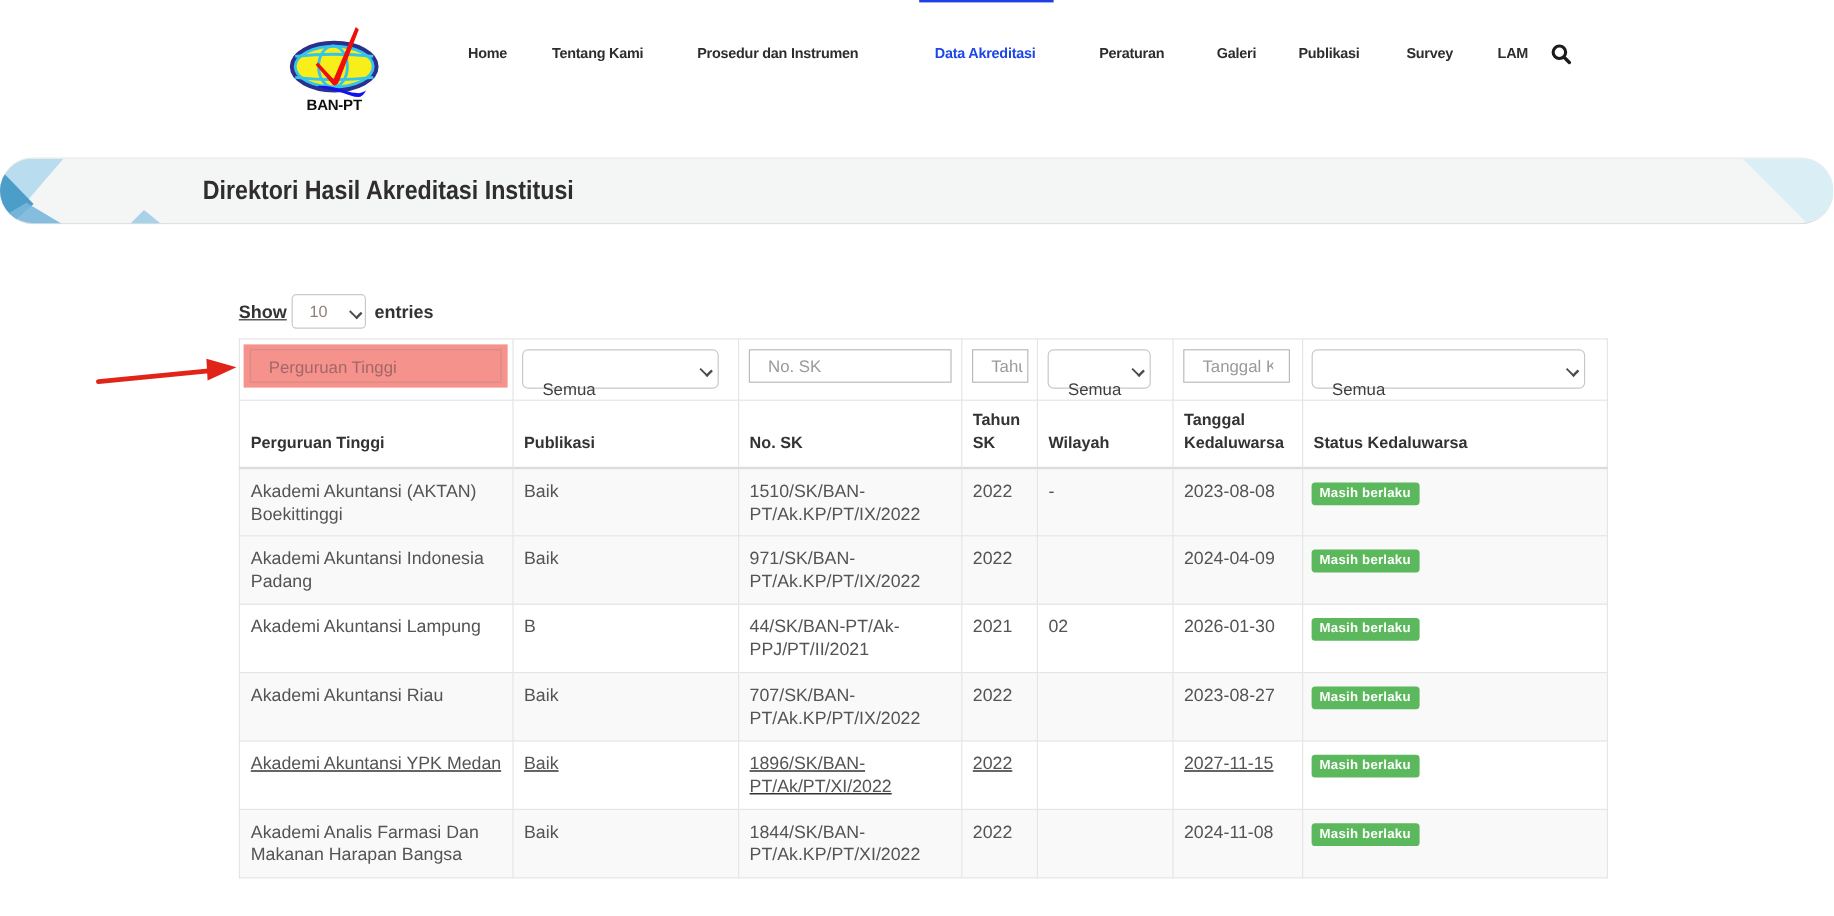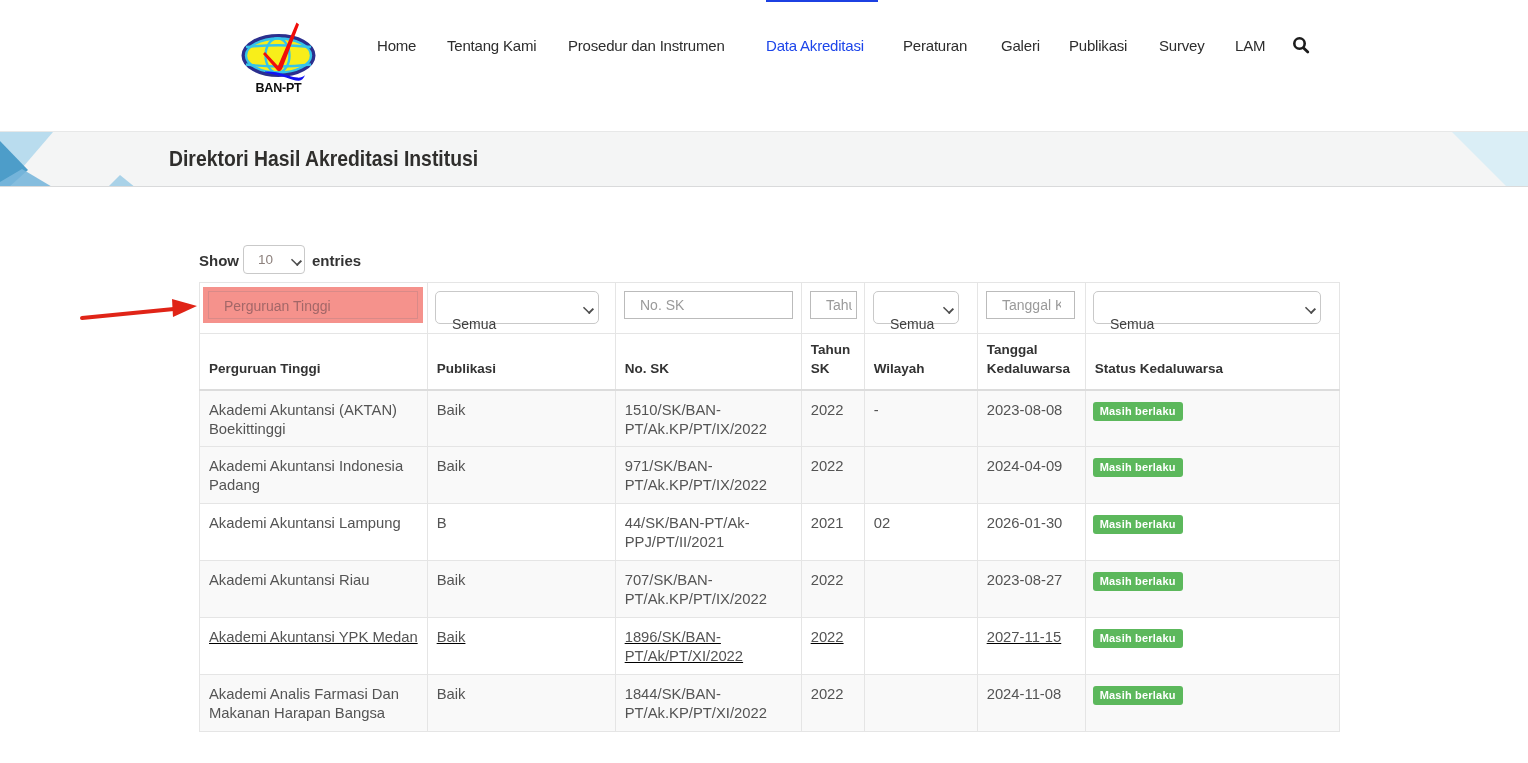--- a/index.html
+++ b/index.html
@@ -4,25 +4,25 @@
 <style>
   * { margin:0; padding:0; box-sizing:border-box; }
   html,body { background:#fff; }
   body { font-family:"Liberation Sans", sans-serif; width:1528px; height:763px; overflow:hidden; }
   #page { position:relative; width:1528px; height:763px; background:#fff; overflow:hidden; }
 
   
   #topbar { position:absolute; left:766px; top:0; width:112px; height:2px; background:#1c40e2; }
 
   
-  .nav-item { position:absolute; top:37px; font-size:15px; font-weight:normal; color:#2d2d2d; white-space:nowrap; letter-spacing:-0.2px; }
+  .nav-item { position:absolute; top:37px; font-size:12px; font-weight:bold; color:#2d2d2d; white-space:nowrap; letter-spacing:-0.2px;margin-left:13px; }
   .nav-item.active { color:#1c45ea; }
 
   
-  #band { position:absolute; left:0; top:131px; width:1528px; height:56px; background:#f4f5f5; border-top:1px solid #e7e8e8; border-bottom:1px solid #d9dadb; overflow:hidden; }
+  #band { position:absolute; left:0; top:131px; width:1528px; height:56px; background:#f4f5f5; border-top:1px solid #e7e8e8; border-bottom:1px solid #d9dadb; overflow:hidden;border-radius:28px; }
   #band h1 { position:absolute; left:169px; top:14px; font-size:22px; font-weight:bold; color:#2f2e2c; letter-spacing:0; transform:scale(0.88,1); transform-origin:0 0; white-space:nowrap; }
 
   
   .bold-label { position:absolute; font-size:15px; font-weight:bold; color:#333; }
   #show-select { position:absolute; left:243px; top:245px; width:62px; height:29px; border:1px solid #c9c9c9; border-radius:4px; background:#fff; }
   #show-select .val { position:absolute; left:14px; top:6px; font-size:13.5px; color:#8d817d; }
 
   
   .chev { position:absolute; width:10px; height:9px; }
   .chev:before { content:""; position:absolute; left:0; top:0; width:7px; height:7px; border-right:2px solid #4c4c4c; border-bottom:2px solid #4c4c4c; transform:rotate(45deg) scale(1,0.75); }
@@ -80,21 +80,21 @@
     <svg style="position:absolute;left:0;top:0;" width="1528" height="56" viewBox="0 0 1528 56">
       <polygon points="0,0 53,0 5,56 0,56" fill="#b9dcee"></polygon>
       <polygon points="0,9 28,38 8,56 0,56" fill="#4d9dc9"></polygon>
       <polygon points="22,37 -10,56 54,56" fill="#79b7dc" opacity="0.9"></polygon>
       <polygon points="120,43 107,56 136,56" fill="#a9d2e8"></polygon>
       <polygon points="1452,0 1528,0 1528,56 1508,56" fill="#daeef6"></polygon>
     </svg>
     <h1>Direktori Hasil Akreditasi Institusi</h1>
   </div>
 
-  <span class="bold-label" style="left:199px; top:252px;">Show</span>
+  <span class="bold-label" style="left:199px; top:252px;text-decoration:underline;">Show</span>
   <div id="show-select">
       <span class="val">10</span>
       <span class="chev" style="left:48px; top:10px;"></span>
     </div>
   <span class="bold-label" style="left:312px; top:252px;">entries</span>
 
   <table id="tbl">
     <colgroup>
       <col style="width:227px">
         <col style="width:188px">

